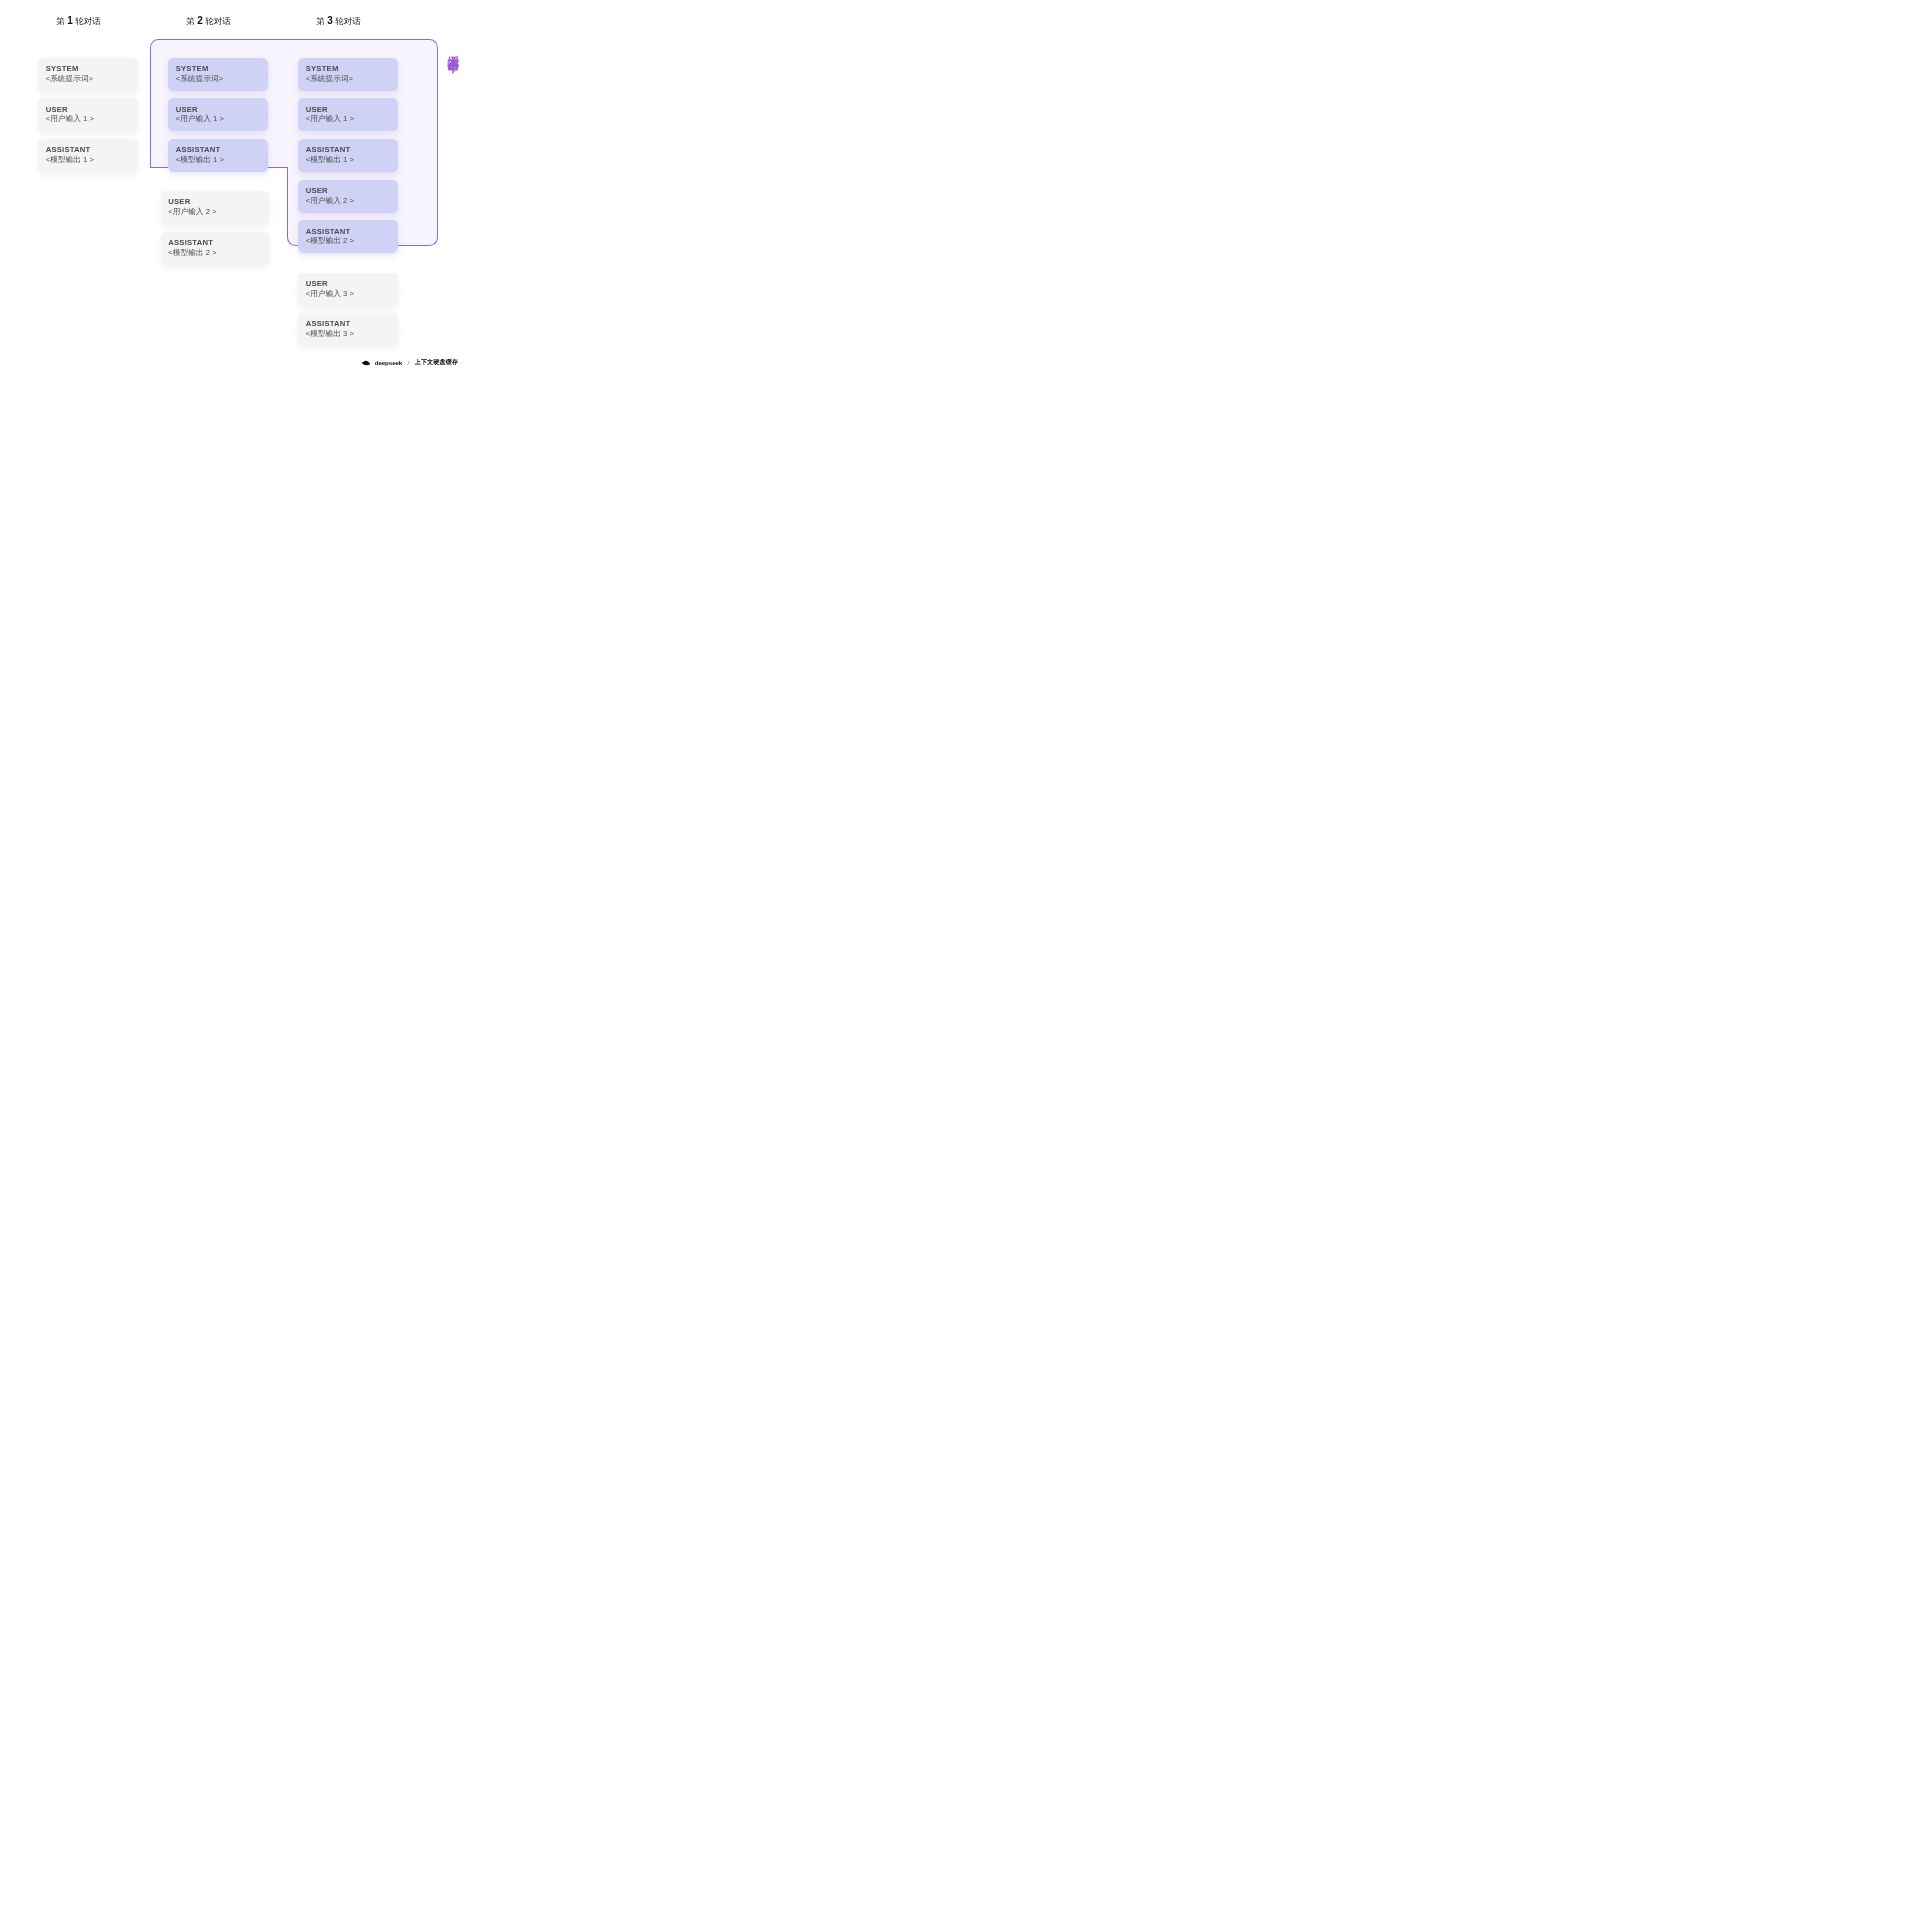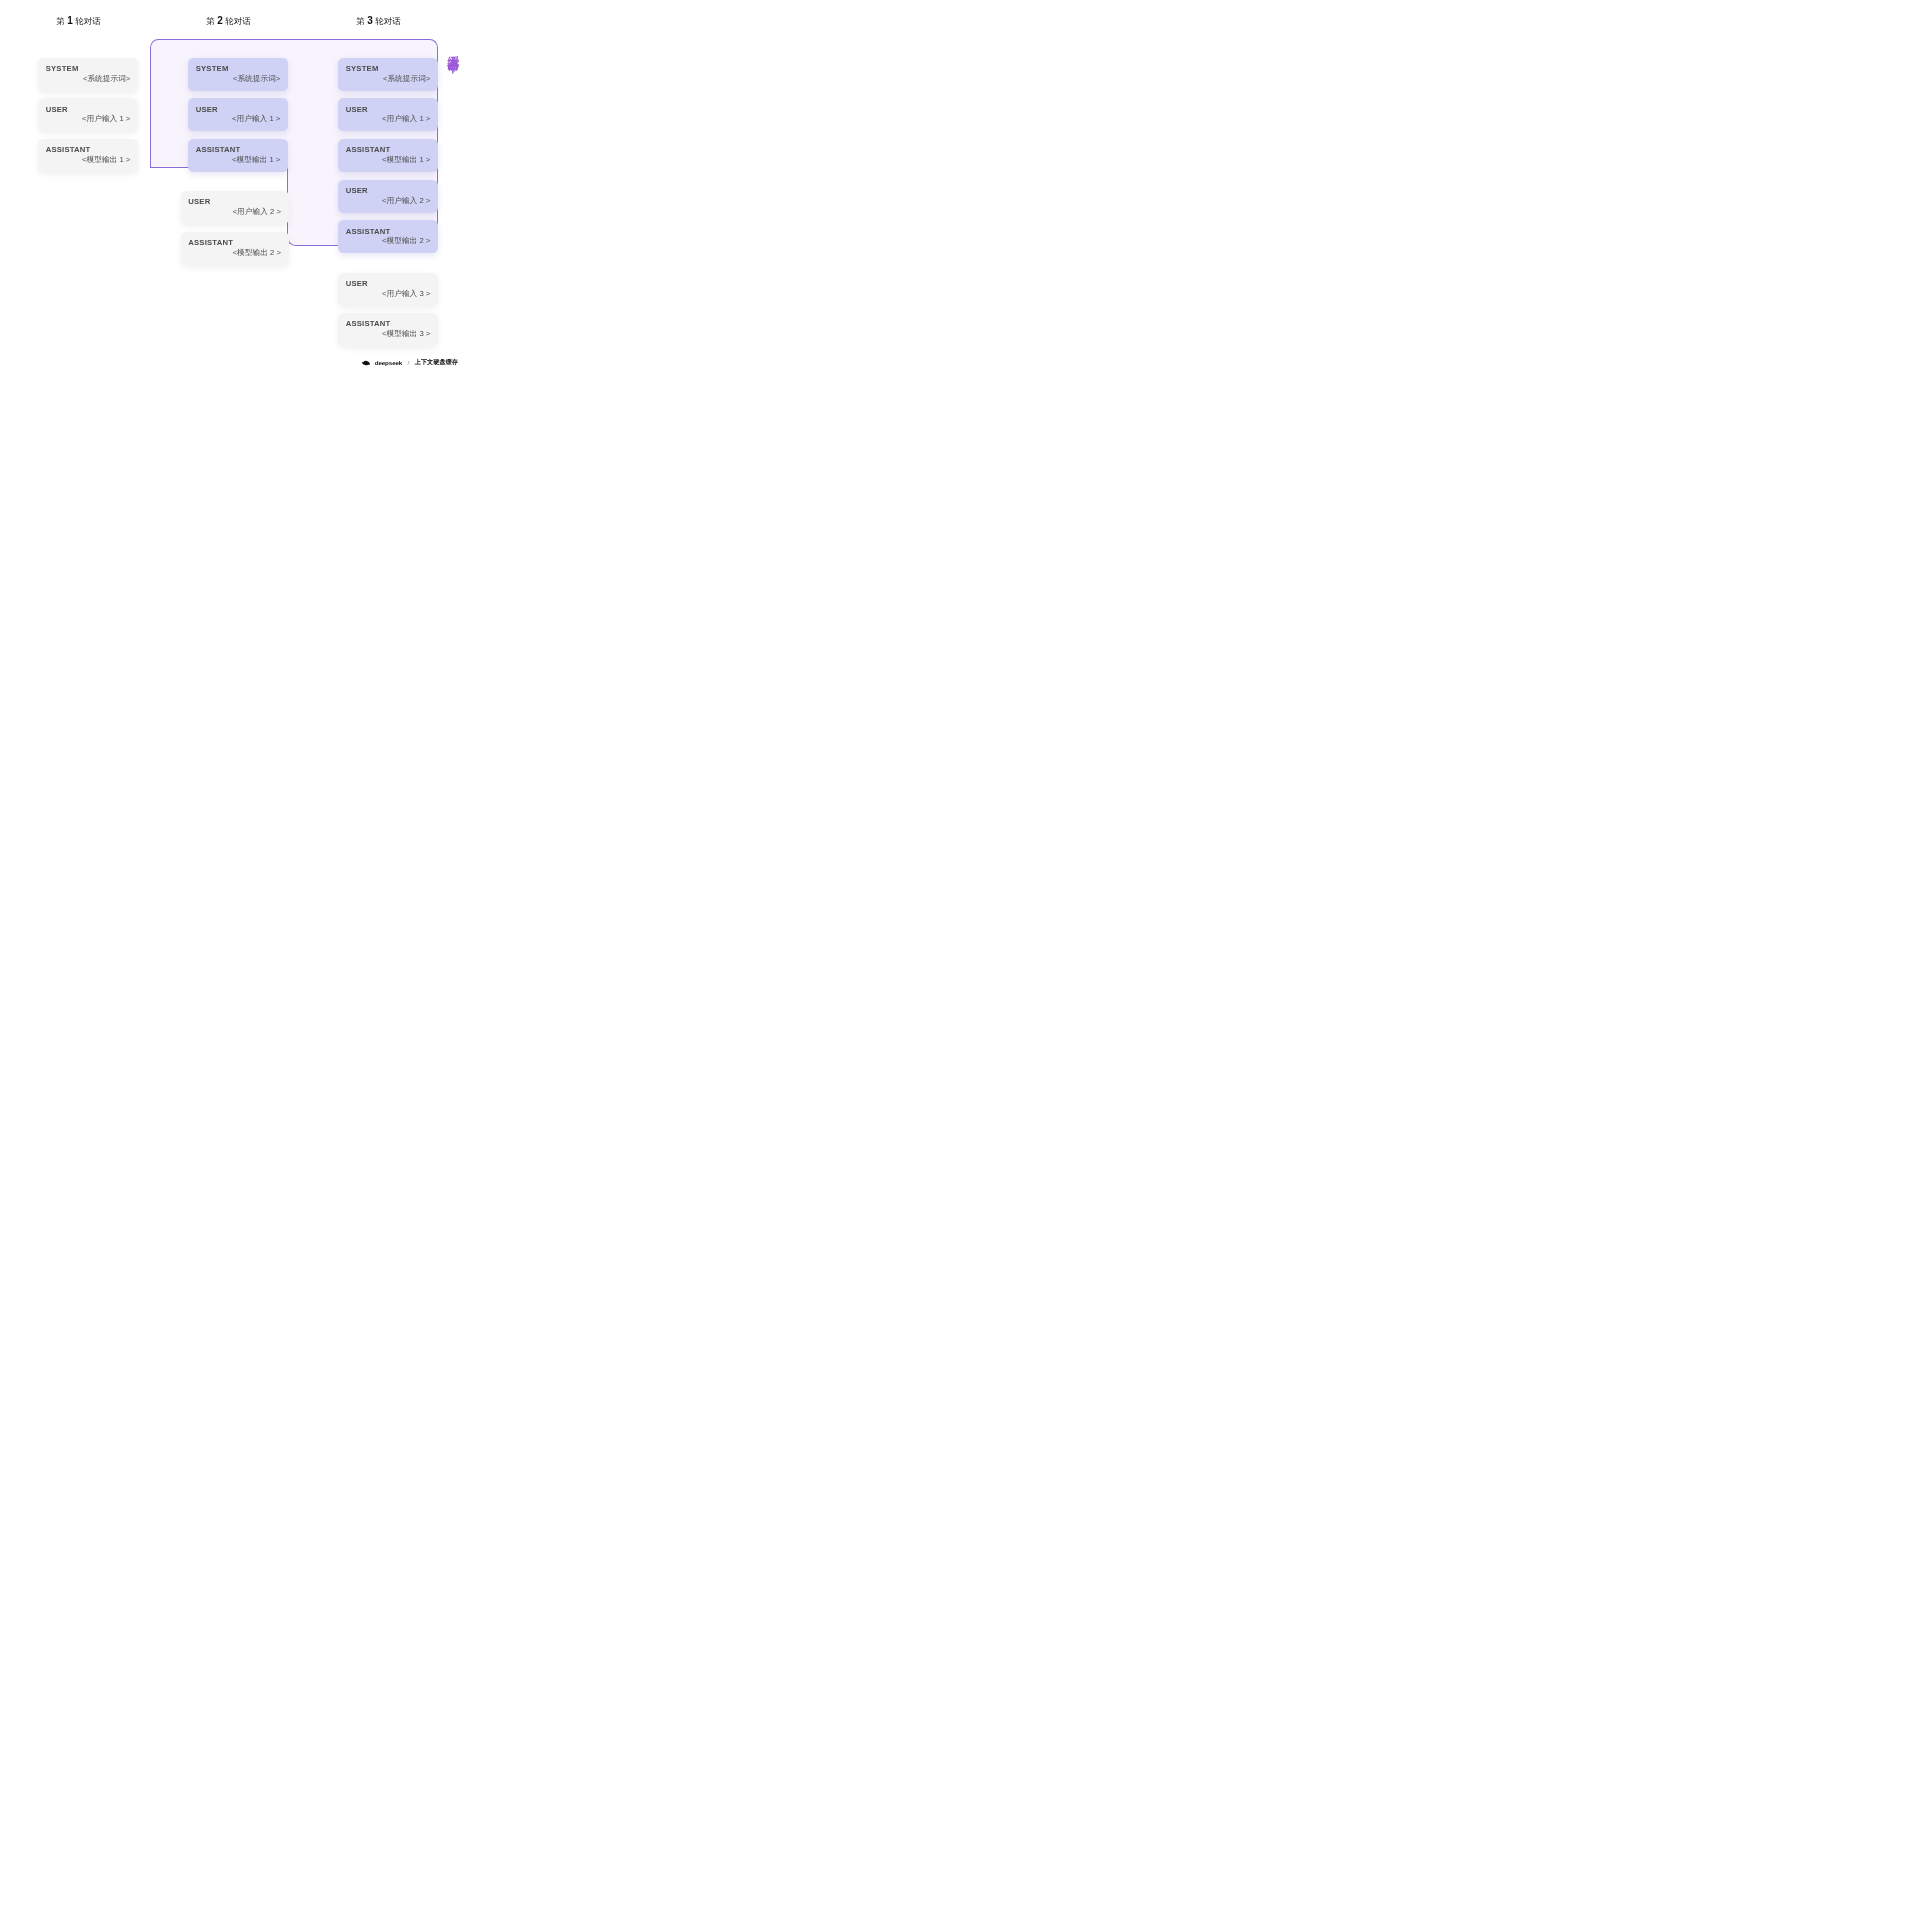--- a/index.html
+++ b/index.html
@@ -5,21 +5,21 @@
   * { box-sizing: border-box; margin: 0; padding: 0; }
   body {
     font-family: -apple-system, "Helvetica Neue", Arial, "PingFang SC", "Microsoft YaHei", sans-serif;
     background: #fff;
     padding: 15.4px 19px 11.6px 19px;
     width: 477px;
   }
   .grid {
     display: grid;
     grid-template-columns: repeat(3, 119px) 23px;
-    column-gap: 31px;
+    column-gap: 11px;
     position: relative;
   }
   .col-header {
     text-align: center;
     font-size: 8.5px;
     font-weight: 500;
     color: #111;
     margin-bottom: 17.7px;
   }
   .col-header .num { font-size: 10px; font-weight: 700; }
@@ -50,21 +50,20 @@
     font-size: 7.7px;
     font-weight: 700;
     color: #4c4c4d;
     letter-spacing: 0.2px;
     margin-bottom: 0.8px;
   }
   .msg .content {
     font-size: 7.7px;
     font-weight: 500;
     color: #4c4c4d;
-    text-align: right;
   }
   .msg.gray.offset { margin-left: 11.6px; width: 108px; }
   .cache-region {
     position: absolute;
     border: 0.8px solid #8a6cd9;
     border-radius: 8.5px;
     pointer-events: none;
     z-index: -1;
     background: #f7f4fd;
   }

